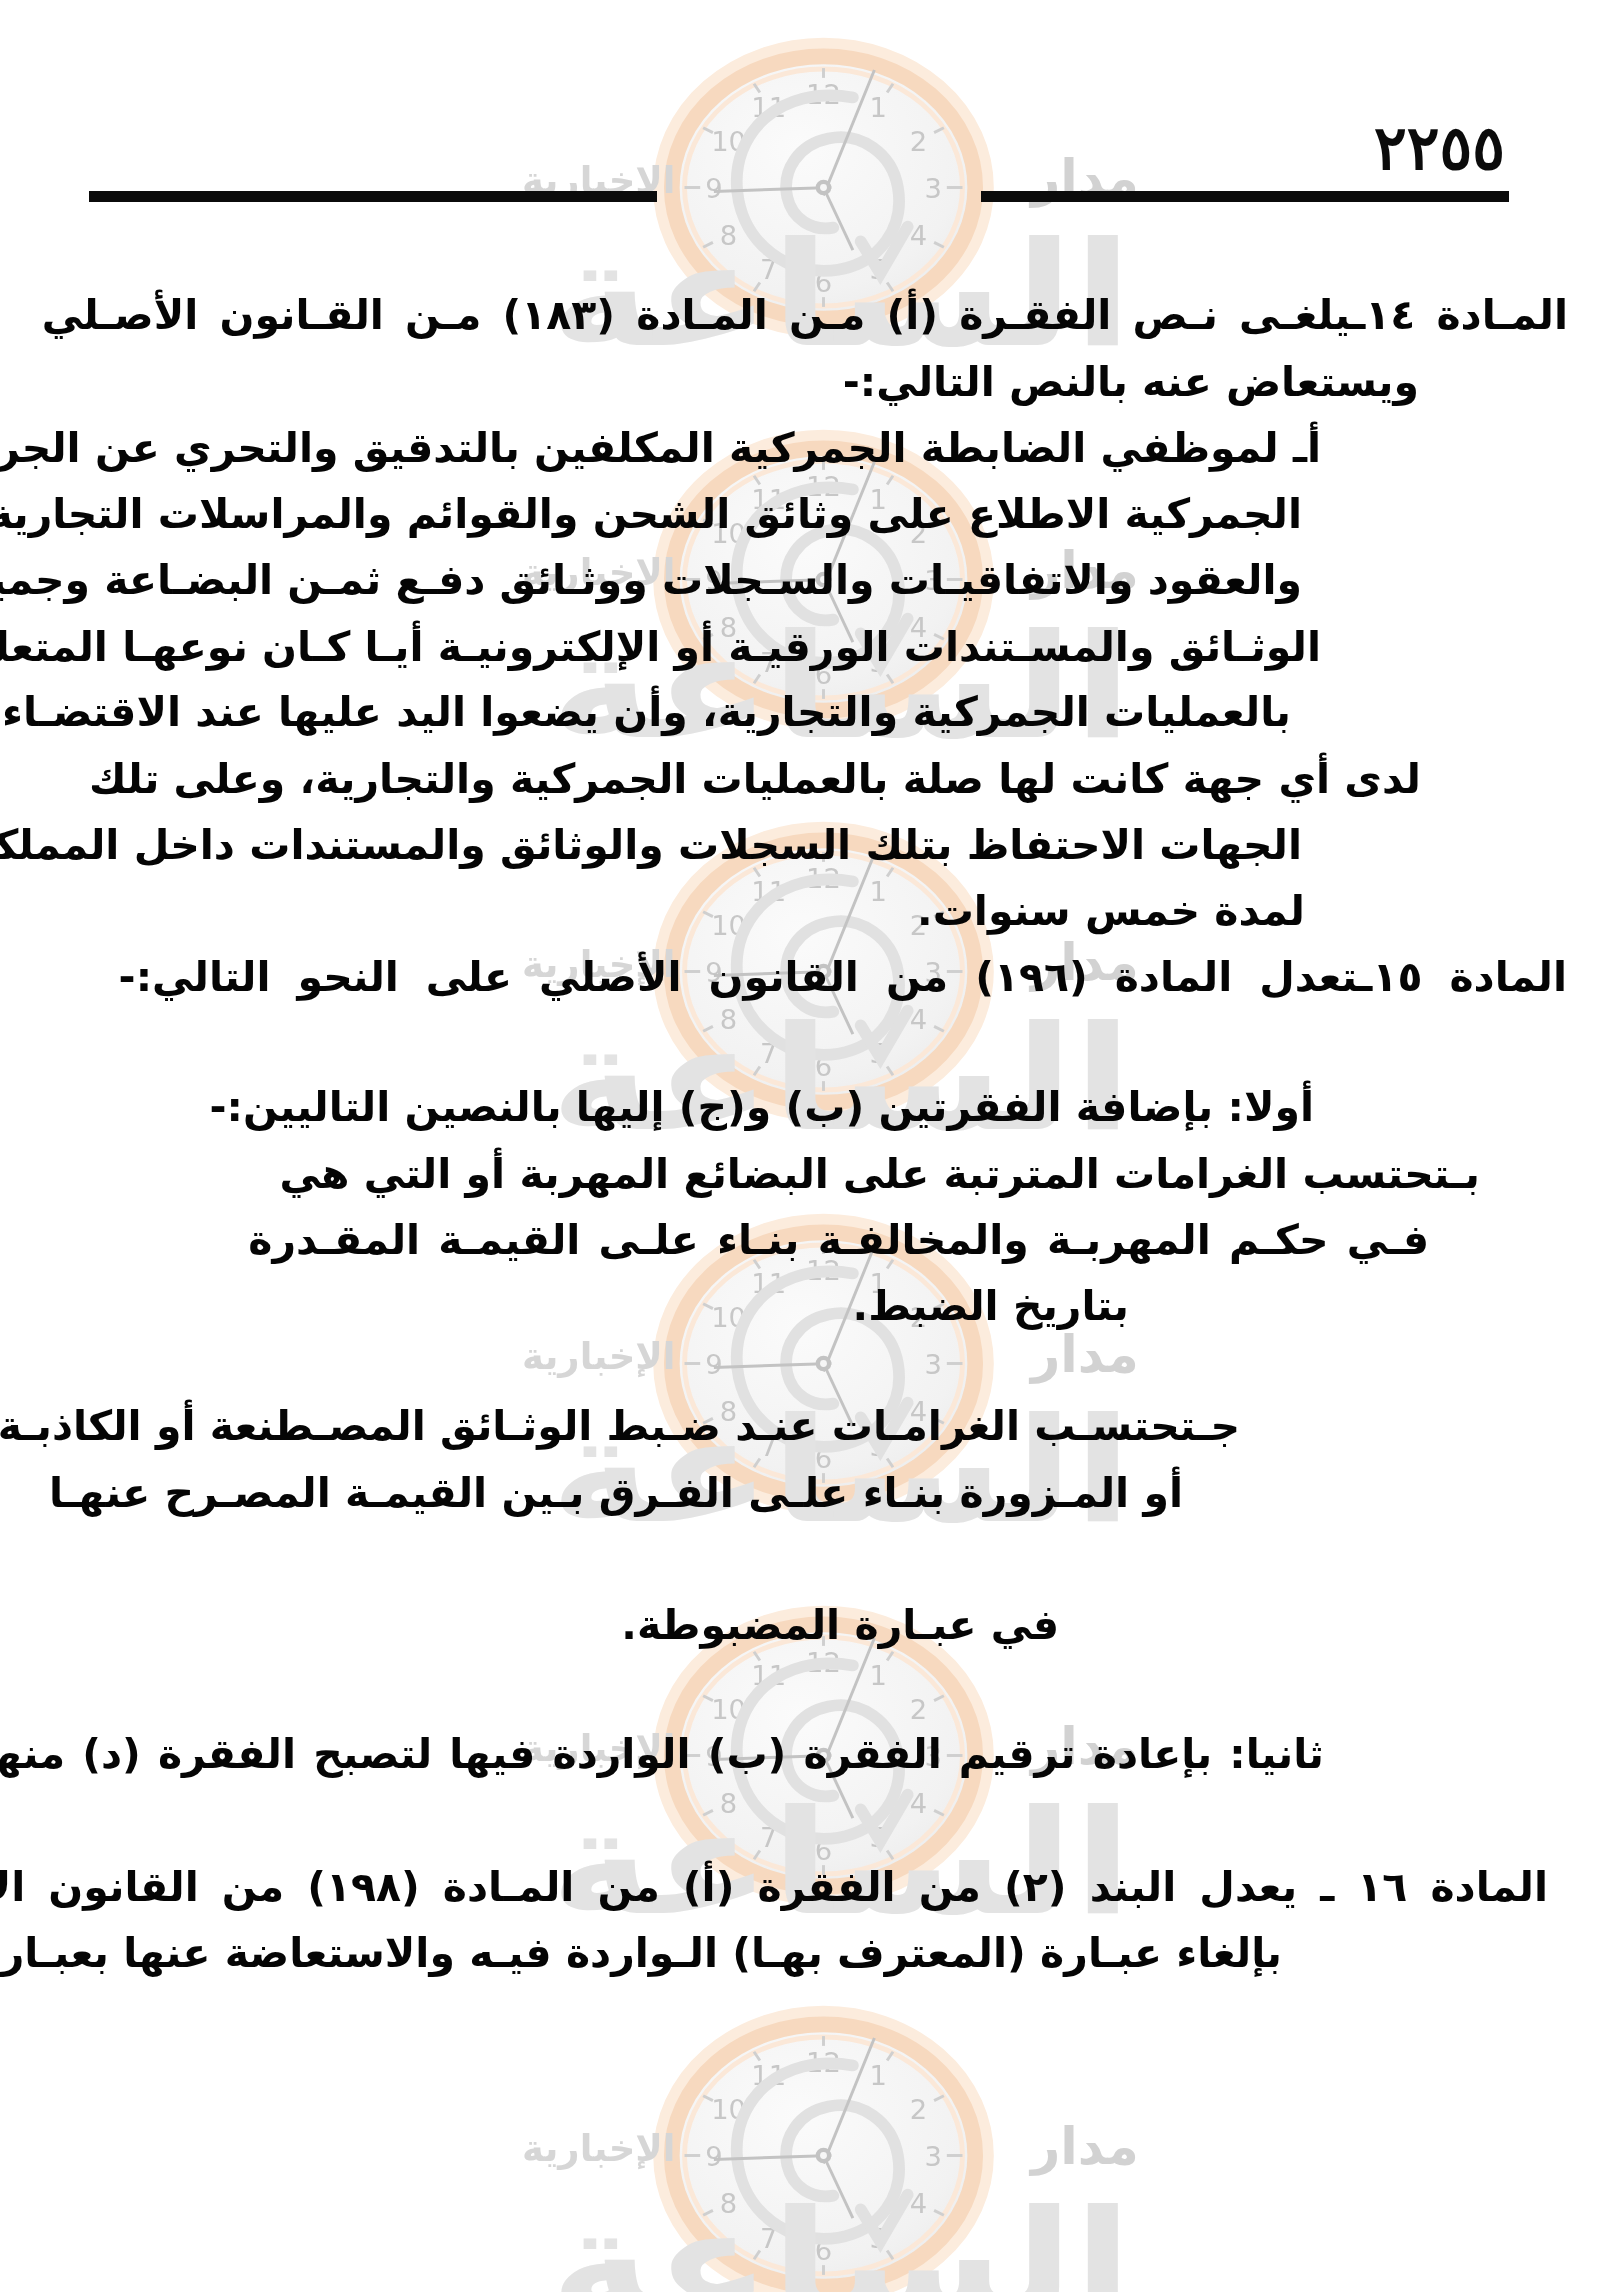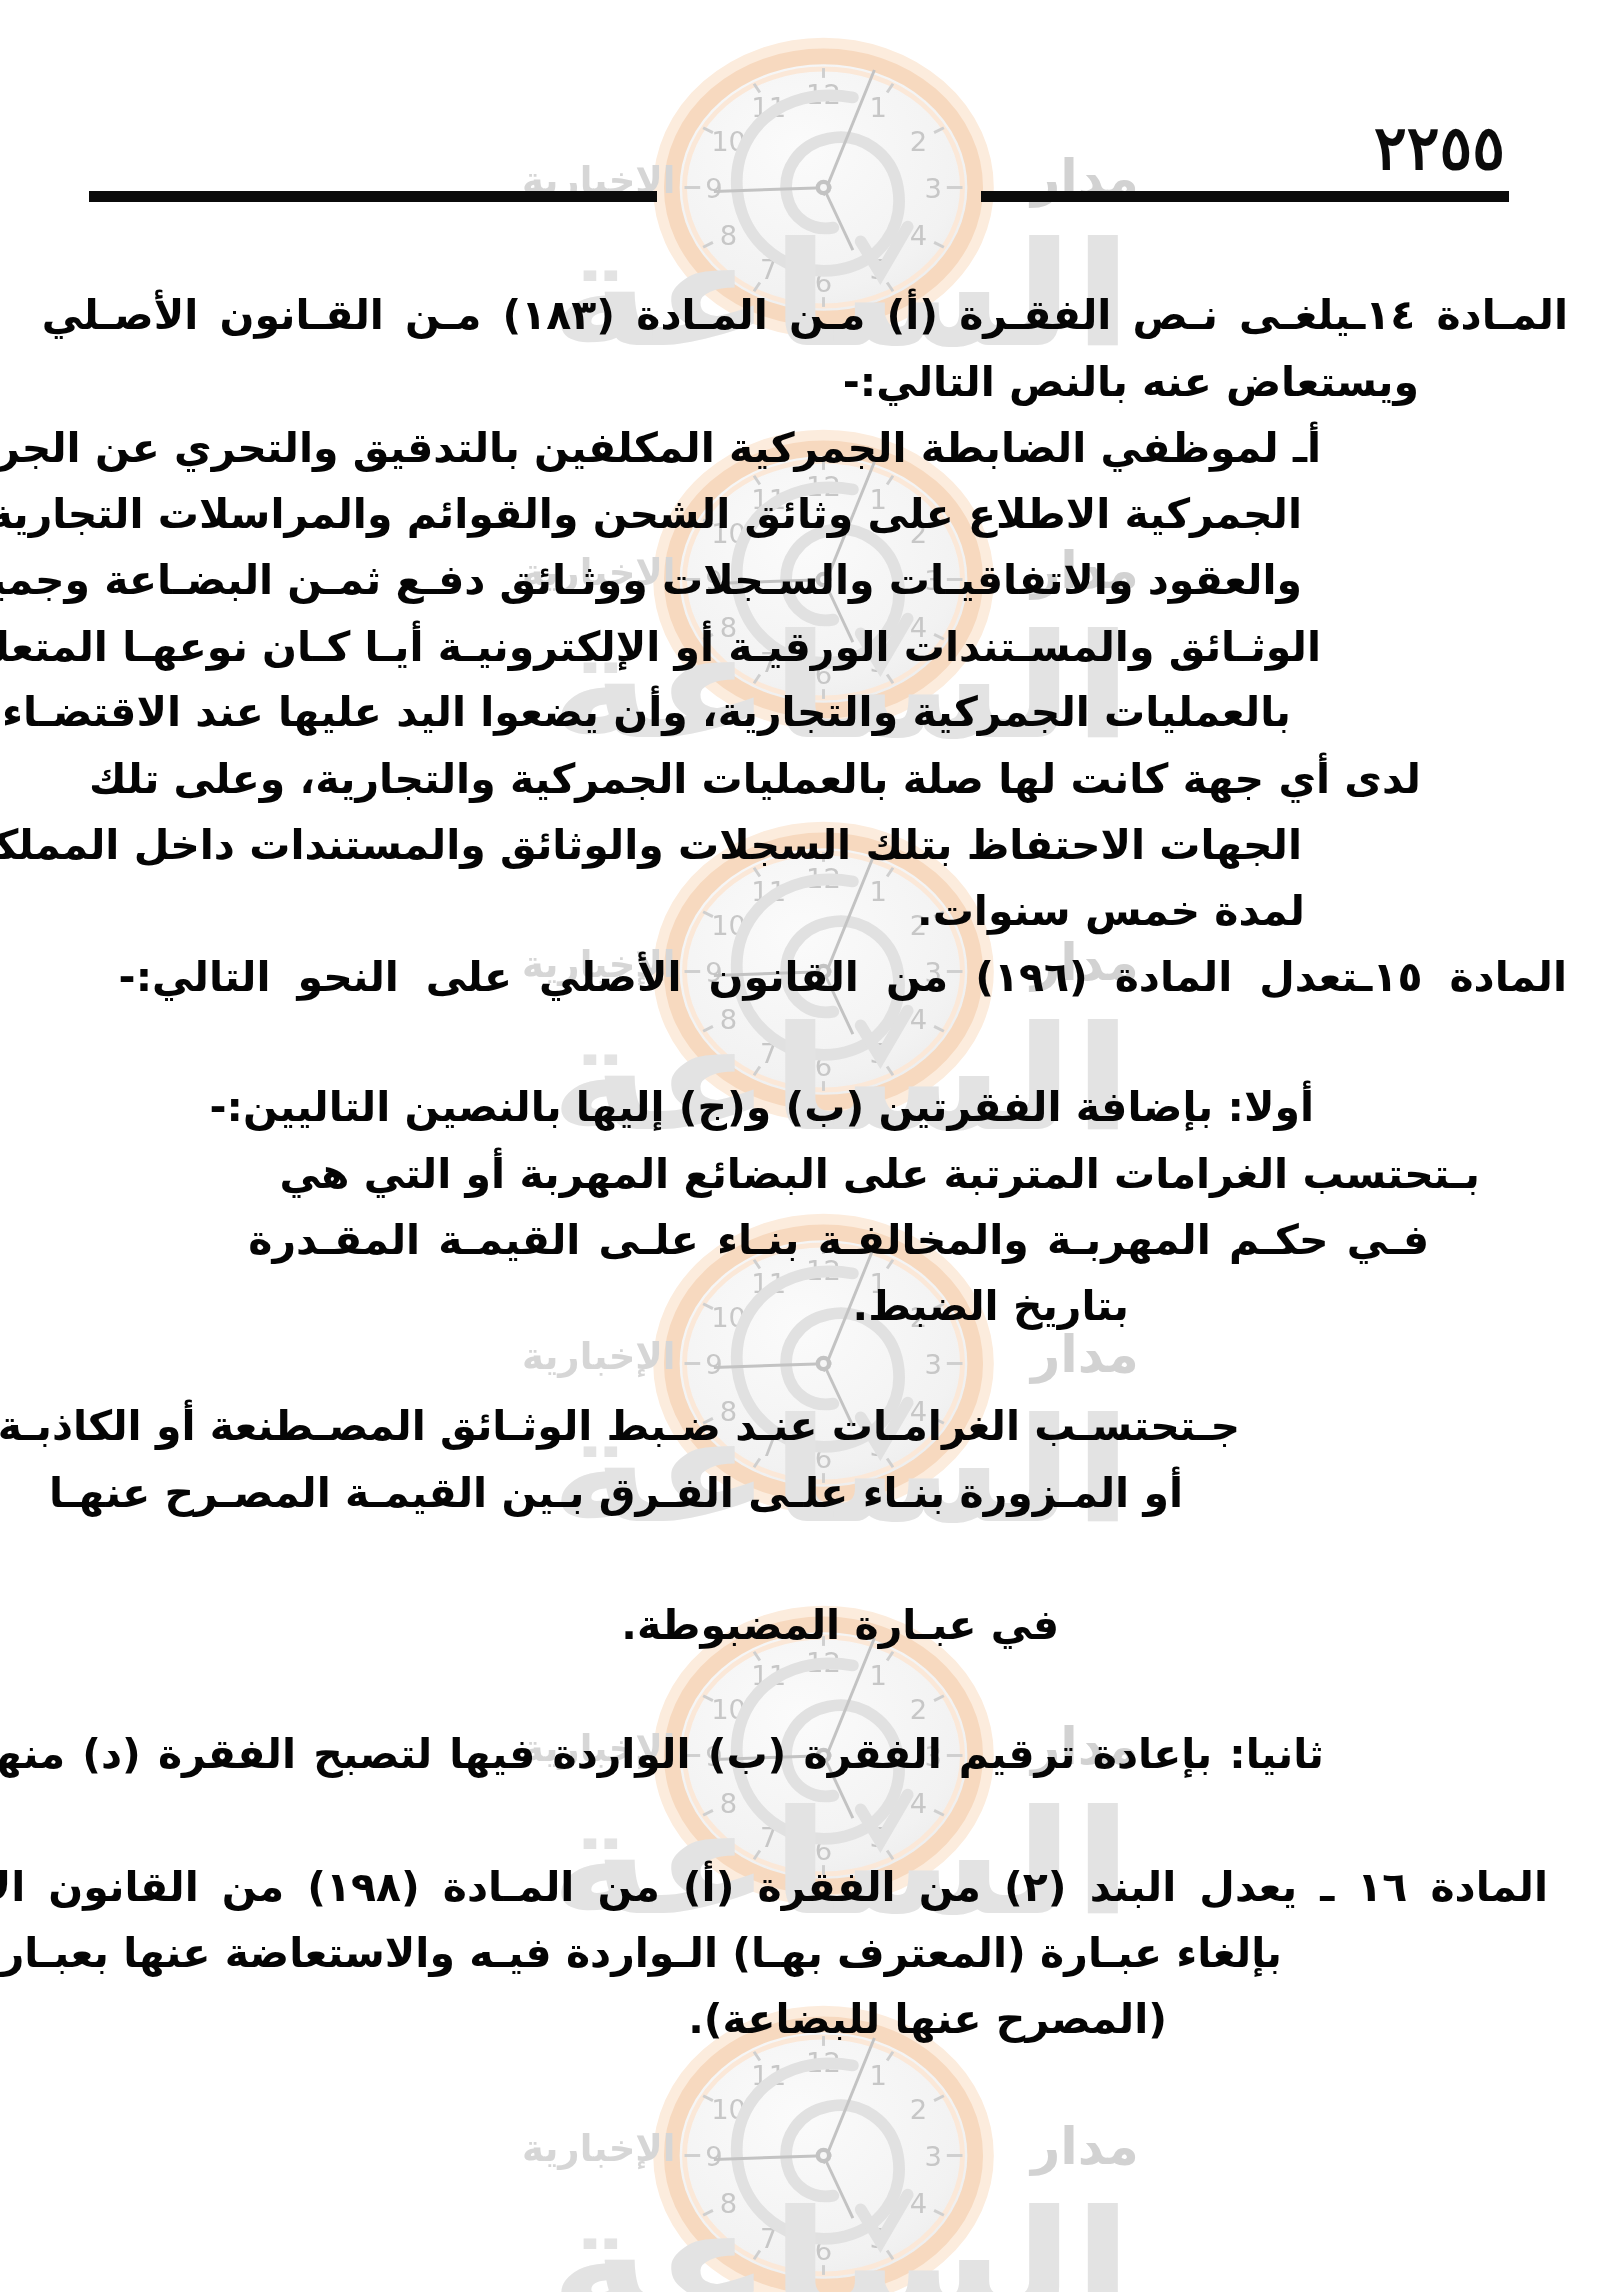--- a/index.html
+++ b/index.html
@@ -381,21 +381,20 @@
       <div class="doc-line l12">أولا: بإضافة الفقرتين (ب) و(ج) إليها بالنصين التاليين:-</div>
       <div class="doc-line l13">بـتحتسب الغرامات المترتبة على البضائع المهربة أو التي هي</div>
       <div class="doc-line l14">فـي حكـم المهربـة والمخالفـة بنـاء علـى القيمـة المقـدرة</div>
       <div class="doc-line l15">بتاريخ الضبط.</div>
       <div class="doc-line l16">جـتحتسـب الغرامـات عنـد ضـبط الوثـائق المصـطنعة أو الكاذبـة</div>
       <div class="doc-line l17">أو المـزورة بنـاء علـى الفـرق بـين القيمـة المصـرح عنهـا</div>
       <div class="doc-line l19">في عبـارة المضبوطة.</div>
       <div class="doc-line l20">ثانيا: بإعادة ترقيم الفقرة (ب) الواردة فيها لتصبح الفقرة (د) منها.</div>
       <div class="doc-line l21">المادة ١٦ ـ يعدل البند (٢) من الفقرة (أ) من المـادة (١٩٨) من القانون الأصلي</div>
       <div class="doc-line l22">بإلغاء عبـارة (المعترف بهـا) الـواردة فيـه والاستعاضة عنها بعبـارة</div>
-      <div class="doc-line l23">(المصرح عنها للبضاعة).</div>
     </div>
 
   <div id="header">
     <div id="page-number">٢٢٥٥</div>
     <div id="rule-left" class="rule"></div>
     <div id="rule-right" class="rule"></div>
   </div>
 
 </div>
 

